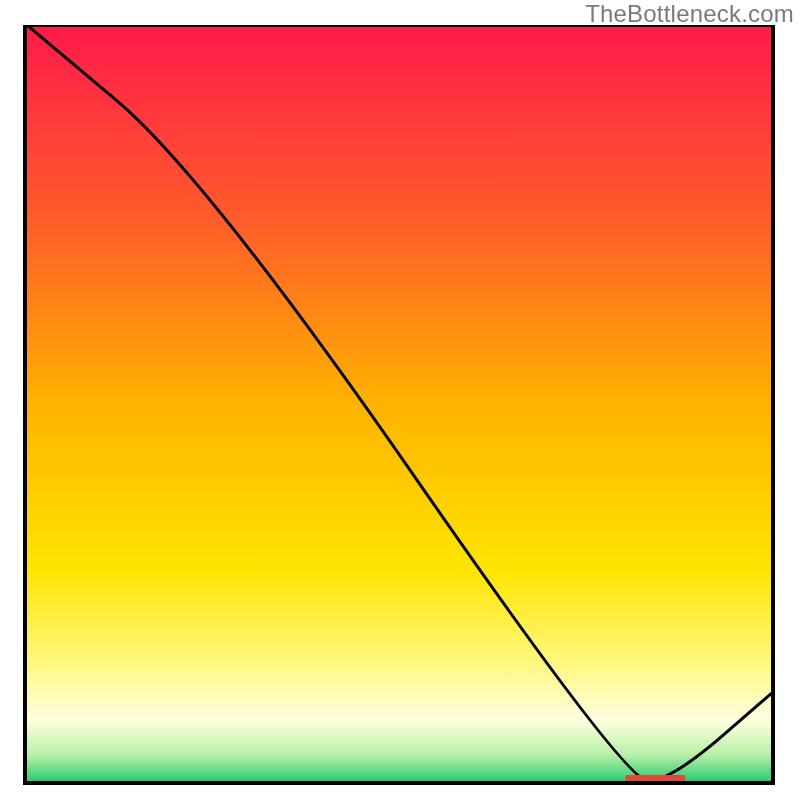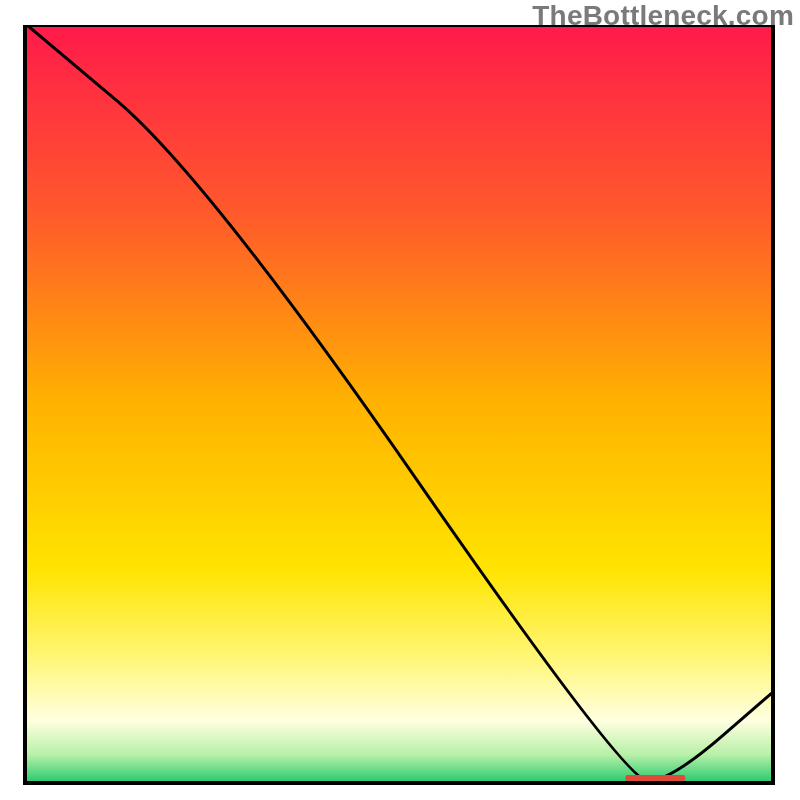--- a/index.html
+++ b/index.html
@@ -14,22 +14,22 @@
     position: relative;
     width: 800px;
     height: 800px;
     overflow: hidden;
   }
   .watermark {
     position: absolute;
     top: 0;
     right: 6px;
     color: #7a7a7a;
-    font-size: 28px;
-    font-weight: 700;
+    font-size: 24px;
+    font-weight: 400;
     letter-spacing: 0.2px;
     user-select: none;
   }
   svg.chart {
     position: absolute;
     left: 23px;
     top: 25px;
     width: 752px;
     height: 760px;
   }

